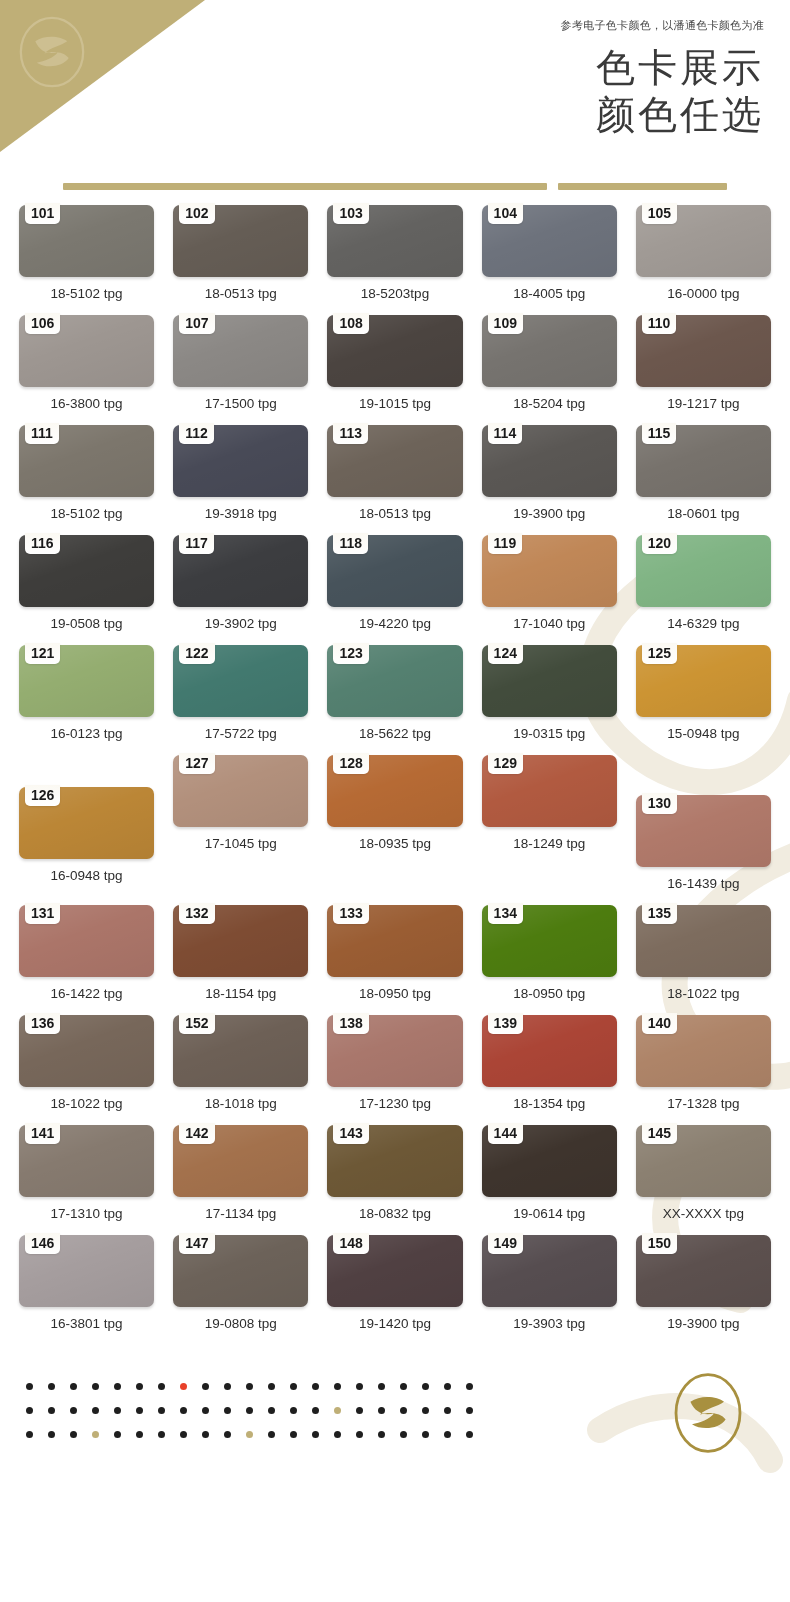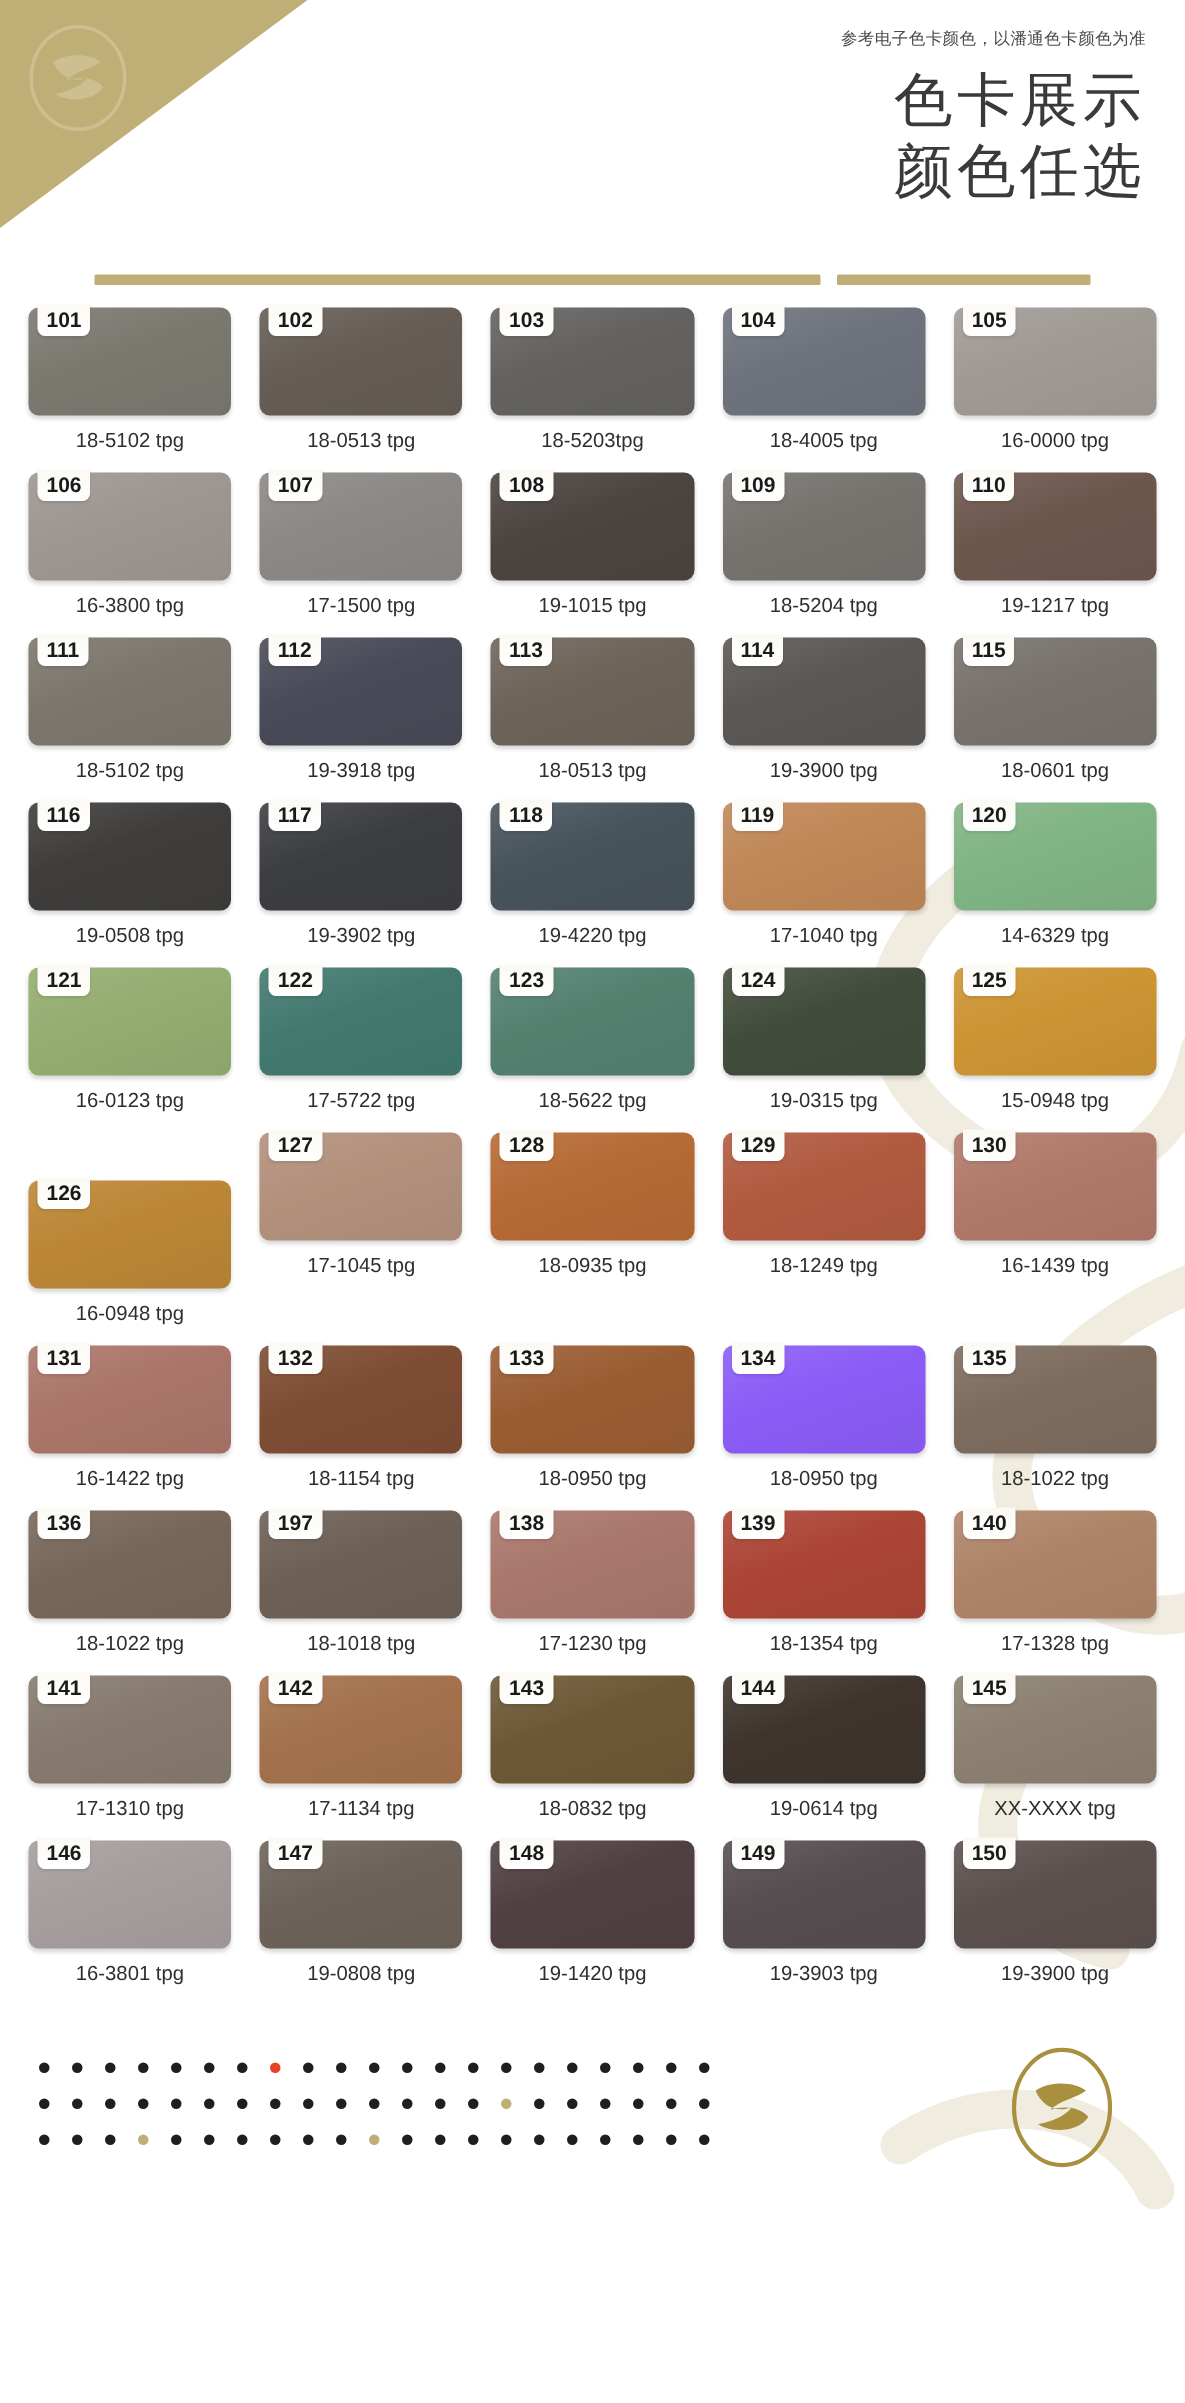--- a/index.html
+++ b/index.html
@@ -370,21 +370,21 @@
     <div class="cell">
       <div class="chip-wrap">
         <div class="chip" style="background: rgb(177, 90, 64);">
           <div class="badge">129</div>
         </div>
       </div>
       <div class="code">18-1249 tpg</div>
     </div>
     <div class="cell">
       <div class="chip-wrap">
-        <div class="chip" style="background: rgb(176, 121, 106);">
+        <div class="chip" style="background: rgb(176, 121, 106); margin-top: 40px;">
           <div class="badge">130</div>
         </div>
       </div>
       <div class="code">16-1439 tpg</div>
     </div>
     <div class="cell">
       <div class="chip-wrap">
         <div class="chip" style="background: rgb(171, 117, 105);">
           <div class="badge">131</div>
         </div>
@@ -402,21 +402,21 @@
     <div class="cell">
       <div class="chip-wrap">
         <div class="chip" style="background: rgb(154, 93, 51);">
           <div class="badge">133</div>
         </div>
       </div>
       <div class="code">18-0950 tpg</div>
     </div>
     <div class="cell">
       <div class="chip-wrap">
-        <div class="chip" style="background: #8b5cf6;">
+        <div class="chip" style="background: #4d7c0f;">
           <div class="badge">134</div>
         </div>
       </div>
       <div class="code">18-0950 tpg</div>
     </div>
     <div class="cell">
       <div class="chip-wrap">
         <div class="chip" style="background: rgb(125, 108, 94);">
           <div class="badge">135</div>
         </div>
@@ -427,21 +427,21 @@
       <div class="chip-wrap">
         <div class="chip" style="background: rgb(119, 103, 90);">
           <div class="badge">136</div>
         </div>
       </div>
       <div class="code">18-1022 tpg</div>
     </div>
     <div class="cell">
       <div class="chip-wrap">
         <div class="chip" style="background: rgb(109, 96, 86);">
-          <div class="badge">197</div>
+          <div class="badge">152</div>
         </div>
       </div>
       <div class="code">18-1018 tpg</div>
     </div>
     <div class="cell">
       <div class="chip-wrap">
         <div class="chip" style="background: rgb(169, 119, 108);">
           <div class="badge">138</div>
         </div>
       </div>

